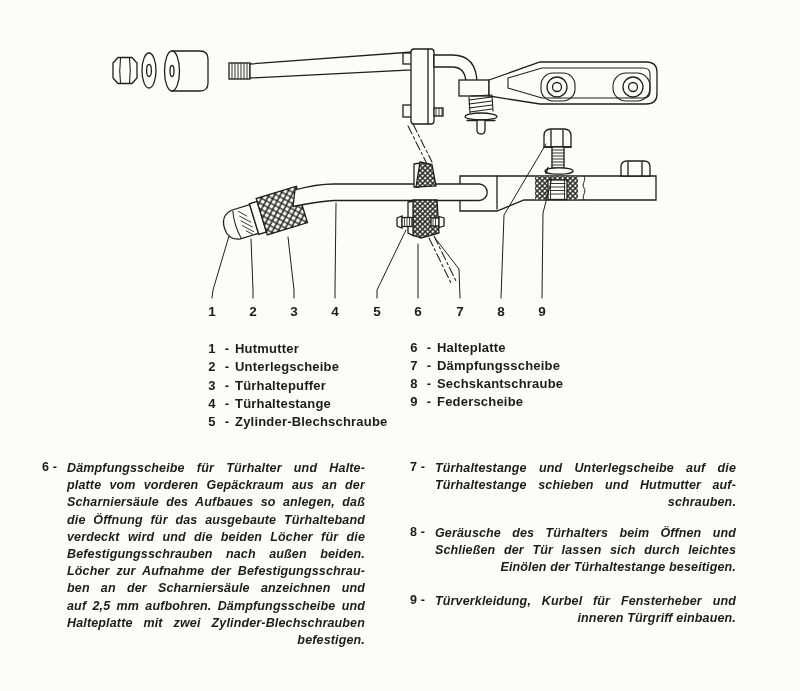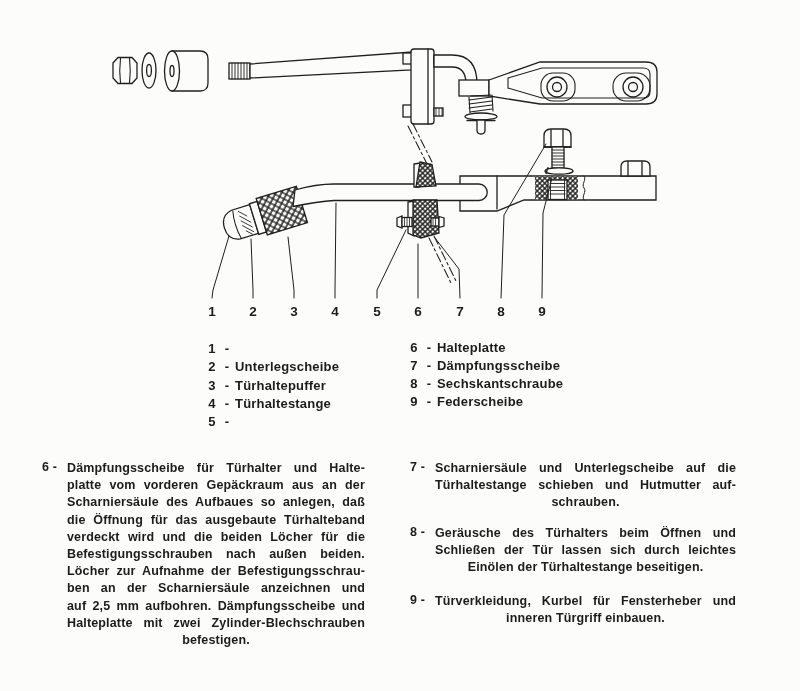--- a/index.html
+++ b/index.html
@@ -17,24 +17,24 @@
   .plrow{display:flex;}
   .pl-num{display:inline-block;width:14px;text-align:center;flex:none;}
   .pl-dash{display:inline-block;width:16px;text-align:center;flex:none;}
   .pl-name{flex:1;white-space:nowrap;}
 
   
   .icol{position:absolute;font-size:12.5px;font-weight:700;letter-spacing:.15px;}
   .iitem{position:relative;}
   .inum{position:absolute;left:0;top:0;width:24px;white-space:nowrap;}
   .ilines{margin-left:25px;}
-  .iline{height:17.2px;line-height:17.2px;white-space:nowrap;}
+  .iline{height:17.2px;line-height:17.2px;white-space:nowrap;font-style:italic;}
   .jline{text-align:justify;text-align-last:justify;white-space:normal;
          overflow:hidden;height:17.2px;line-height:17.2px;}
-  .lline{text-align:center;}
+  .lline{text-align:right;}
 </style>
 </head>
 <body>
 
 <div id="page">
 
   
   <svg width="800" height="332" viewBox="0 0 800 332" stroke="#1f1f1f" fill="none" stroke-width="1.3" stroke-linecap="round">
     <defs>
       <pattern id="h45" width="5" height="5" patternUnits="userSpaceOnUse" patternTransform="rotate(45)">
@@ -247,39 +247,41 @@
       <text x="501" y="316">8</text>
       <text x="542" y="316">9</text>
     </g>
   </svg>
 
   
   <div class="plist" style="left:205px;top:340px;width:200px;">
       <div class="plrow">
         <span class="pl-num">1</span>
         <span class="pl-dash">-</span>
+        <span class="pl-name">Hutmutter</span>
       </div>
       <div class="plrow">
         <span class="pl-num">2</span>
         <span class="pl-dash">-</span>
         <span class="pl-name">Unterlegscheibe</span>
       </div>
       <div class="plrow">
         <span class="pl-num">3</span>
         <span class="pl-dash">-</span>
         <span class="pl-name">Türhaltepuffer</span>
       </div>
       <div class="plrow">
         <span class="pl-num">4</span>
         <span class="pl-dash">-</span>
         <span class="pl-name">Türhaltestange</span>
       </div>
       <div class="plrow">
         <span class="pl-num">5</span>
         <span class="pl-dash">-</span>
+        <span class="pl-name">Zylinder-Blechschraube</span>
       </div>
     </div>
   <div class="plist" style="left:407px;top:338.5px;width:220px;">
       <div class="plrow">
         <span class="pl-num">6</span>
         <span class="pl-dash">-</span>
         <span class="pl-name">Halteplatte</span>
       </div>
       <div class="plrow">
         <span class="pl-num">7</span>
@@ -314,21 +316,21 @@
           <div class="iline jline">auf 2,5 mm aufbohren. Dämpfungsscheibe und</div>
           <div class="iline jline">Halteplatte mit zwei Zylinder-Blechschrauben</div>
           <div class="iline lline">befestigen.</div>
         </div>
       </div>
     </div>
   <div class="icol" style="left:410px;top:460px;width:328px;">
       <div class="iitem" style="margin-bottom: 13.5px;">
         <span class="inum">7 -</span>
         <div class="ilines" style="width: 301px;">
-          <div class="iline jline">Scharniersäule und Unterlegscheibe auf die</div>
+          <div class="iline jline">Türhaltestange und Unterlegscheibe auf die</div>
           <div class="iline jline">Türhaltestange schieben und Hutmutter auf-</div>
           <div class="iline lline">schrauben.</div>
         </div>
       </div>
       <div class="iitem" style="margin-bottom: 16.5px;">
         <span class="inum">8 -</span>
         <div class="ilines" style="width: 301px;">
           <div class="iline jline">Geräusche des Türhalters beim Öffnen und</div>
           <div class="iline jline">Schließen der Tür lassen sich durch leichtes</div>
           <div class="iline lline">Einölen der Türhaltestange beseitigen.</div>

